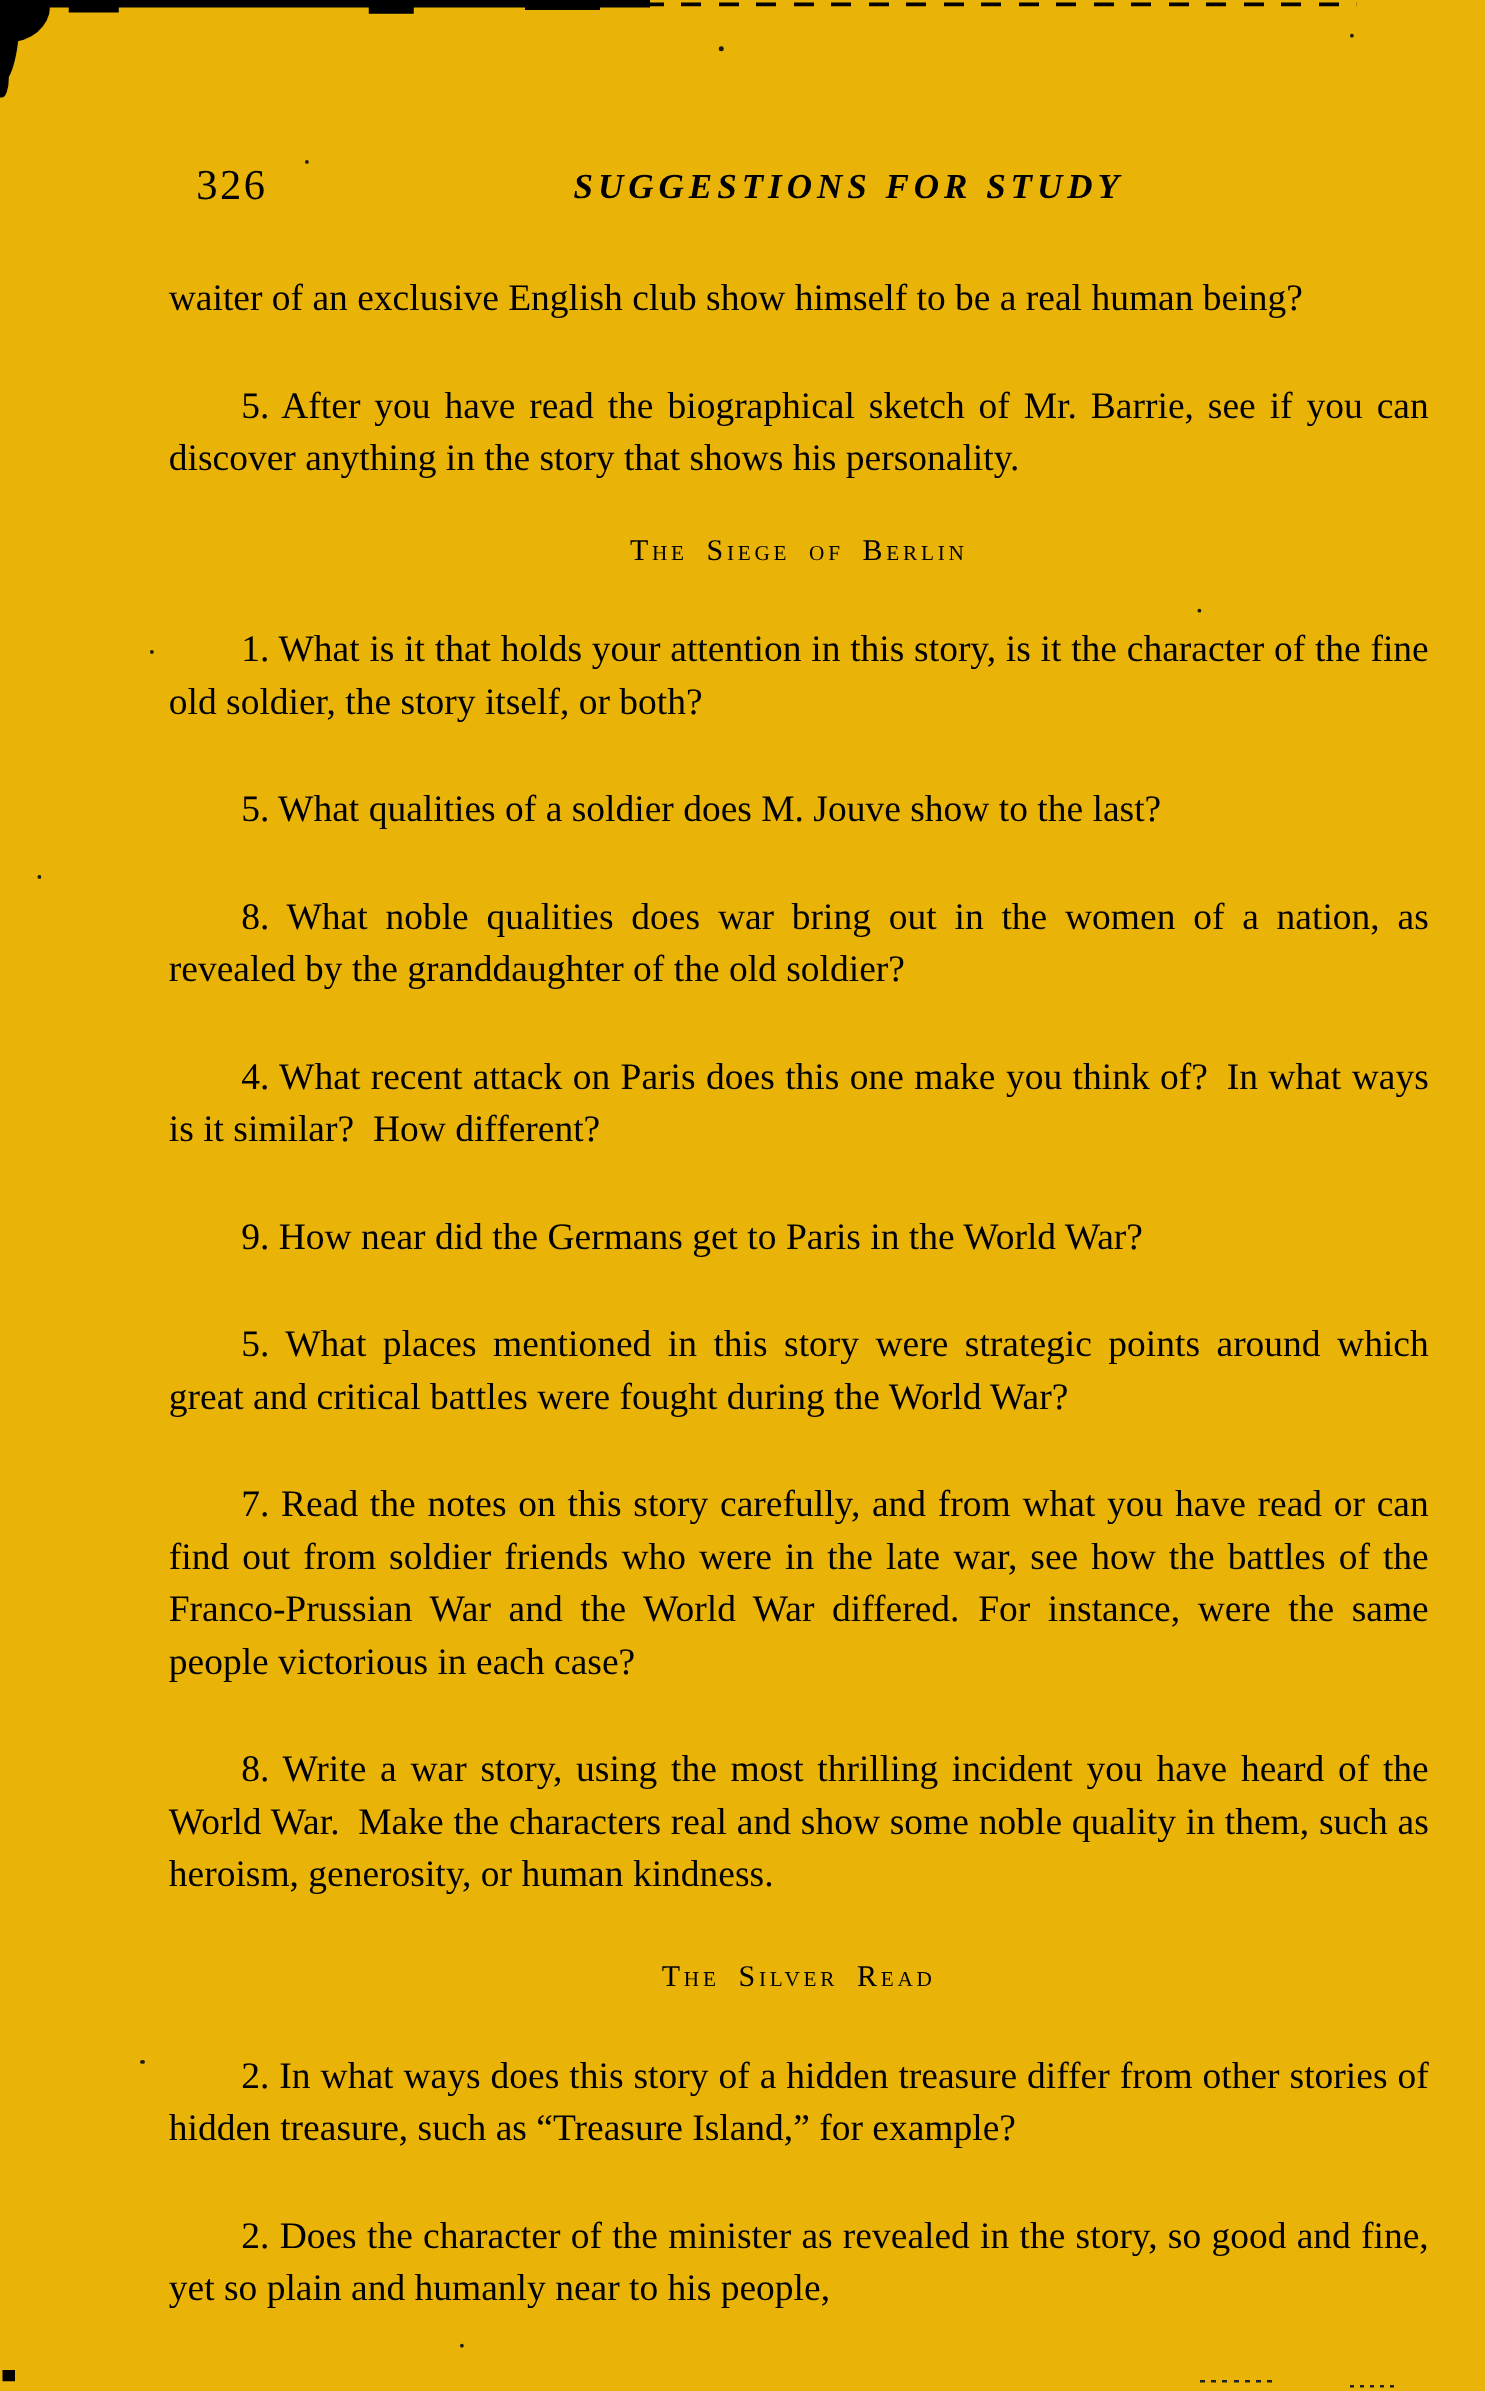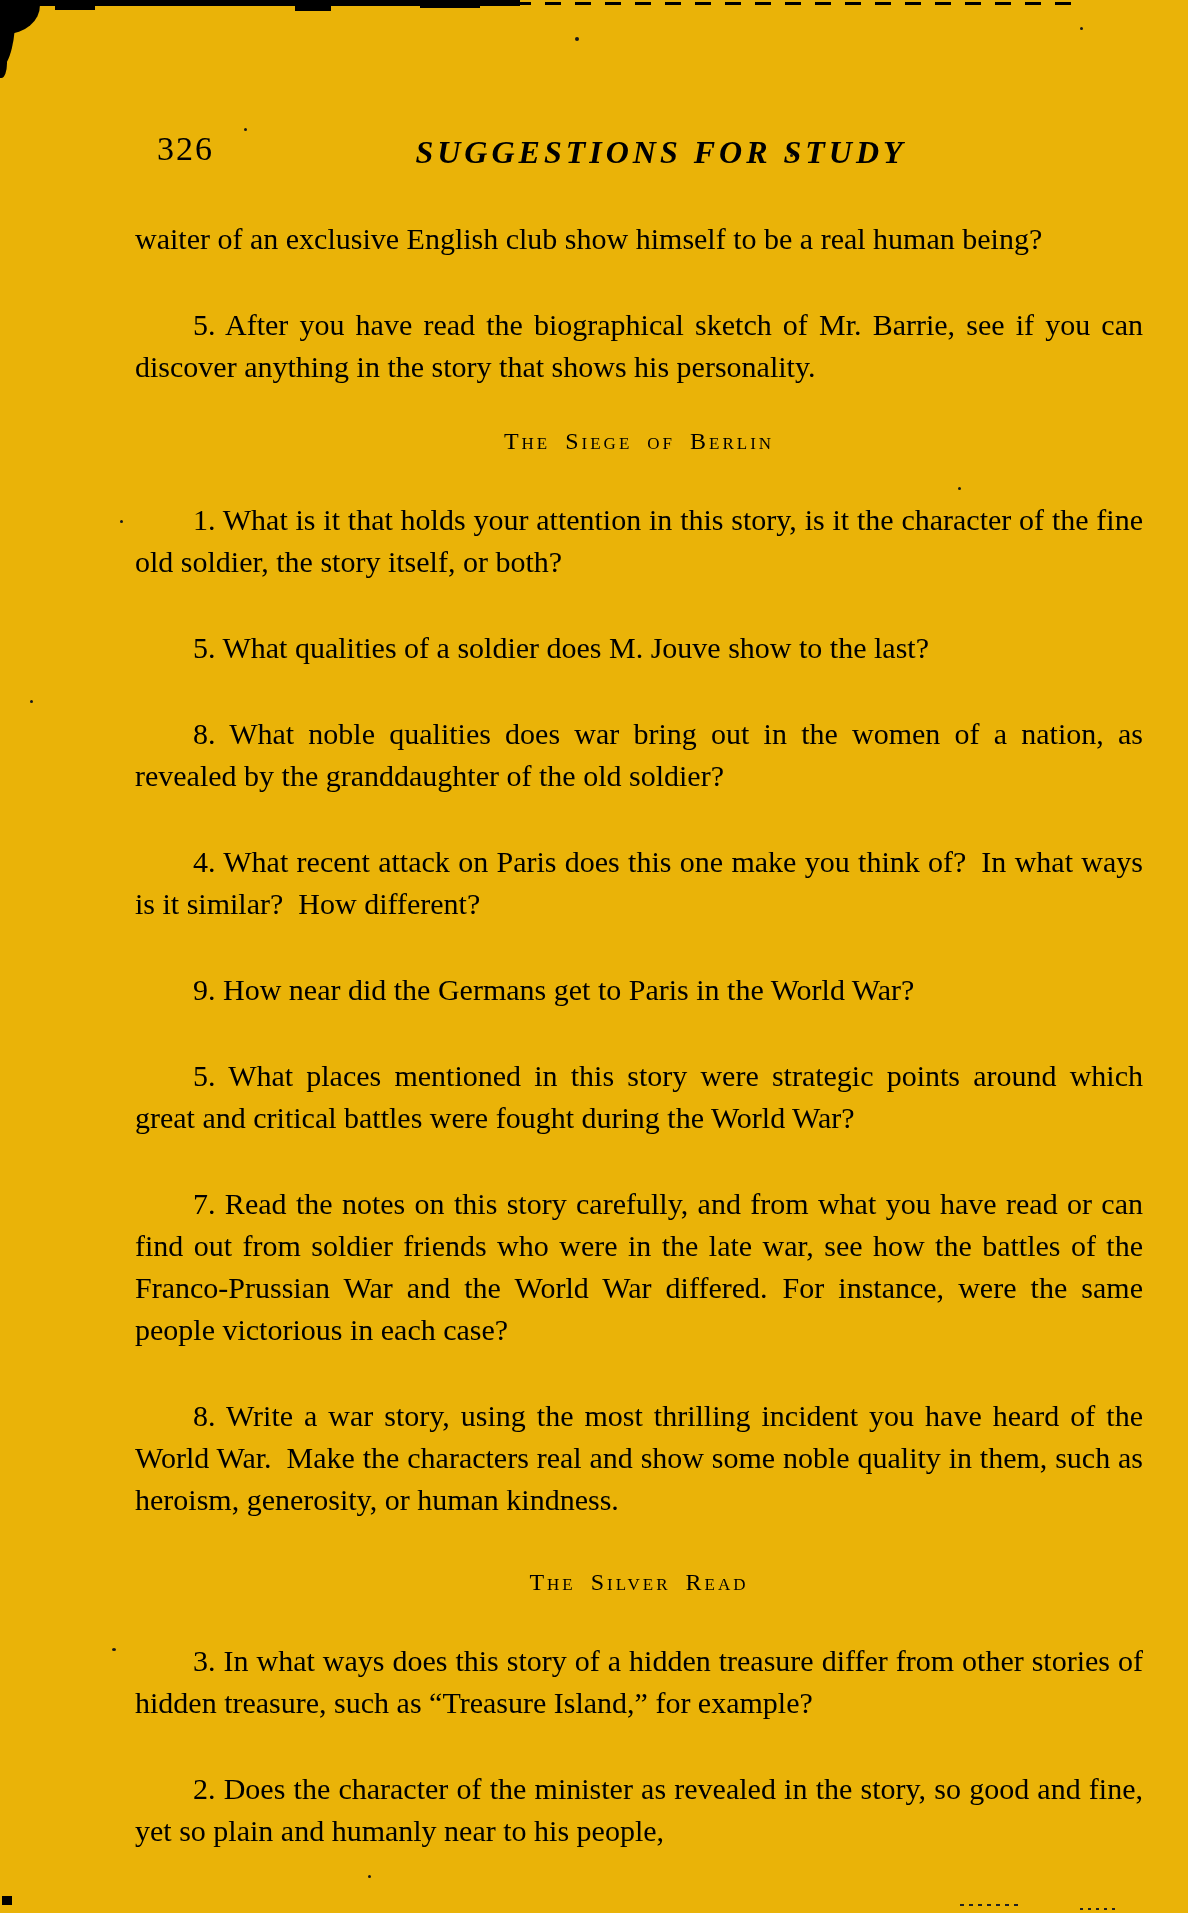--- a/index.html
+++ b/index.html
@@ -16,24 +16,24 @@
     position:absolute;
     left:135px; top:128px;
     width:1008px;
   }
   .header { position:relative; height:46px; }
   .pageno {
     position:absolute; left:22px; top:2px;
     font-size:34px; letter-spacing:2px;
   }
   .running-head {
-    position:absolute; left:50%; margin-left:22px; top:6px;
+    position:absolute; left:50%; margin-left:40px; top:6px;
     transform:translateX(-50%);
     font-style:italic; font-weight:bold;
-    font-size:32px; letter-spacing:4px;
+    font-size:28px; letter-spacing:4px;
     white-space:nowrap;
   }
   .body-text { margin-top:44px; }
   p.line {
     margin:0;
     font-size:30px;
     line-height:42px;
     text-align:justify;
     hyphens:none;
   }
@@ -116,18 +116,18 @@
       <p class="line qindent">5. What qualities of a soldier does M. Jouve show to the last?</p>
       <p class="line qindent">8. What noble qualities does war bring out in the women of a nation, as revealed by the granddaughter of the old soldier?</p>
       <p class="line qindent">4. What recent attack on Paris does this one make you think of? In what ways is it similar? How different?</p>
       <p class="line qindent">9. How near did the Germans get to Paris in the World War?</p>
       <p class="line qindent">5. What places mentioned in this story were strategic points around which great and critical battles were fought during the World War?</p>
       <p class="line qindent">7. Read the notes on this story carefully, and from what you have read or can find out from soldier friends who were in the late war, see how the battles of the Franco-Prussian War and the World War differed. For instance, were the same people victorious in each case?</p>
       <p class="line qindent">8. Write a war story, using the most thrilling incident you have heard of the World War. Make the characters real and show some noble quality in them, such as heroism, generosity, or human kindness.</p>
 
       <h2 class="section-head" style="margin-top:48px;">The Silver Read</h2>
 
-      <p class="line qindent">3. In what ways does this story of a hidden treasure differ from other stories of hidden treasure, such as “Treasure Island,” for example?</p>
+      <p class="line qindent">2. In what ways does this story of a hidden treasure differ from other stories of hidden treasure, such as “Treasure Island,” for example?</p>
       <p class="line qindent">2. Does the character of the minister as revealed in the story, so good and fine, yet so plain and humanly near to his people,</p>
 
     </div>
   </div>
 </div>
 
 </body></html>

